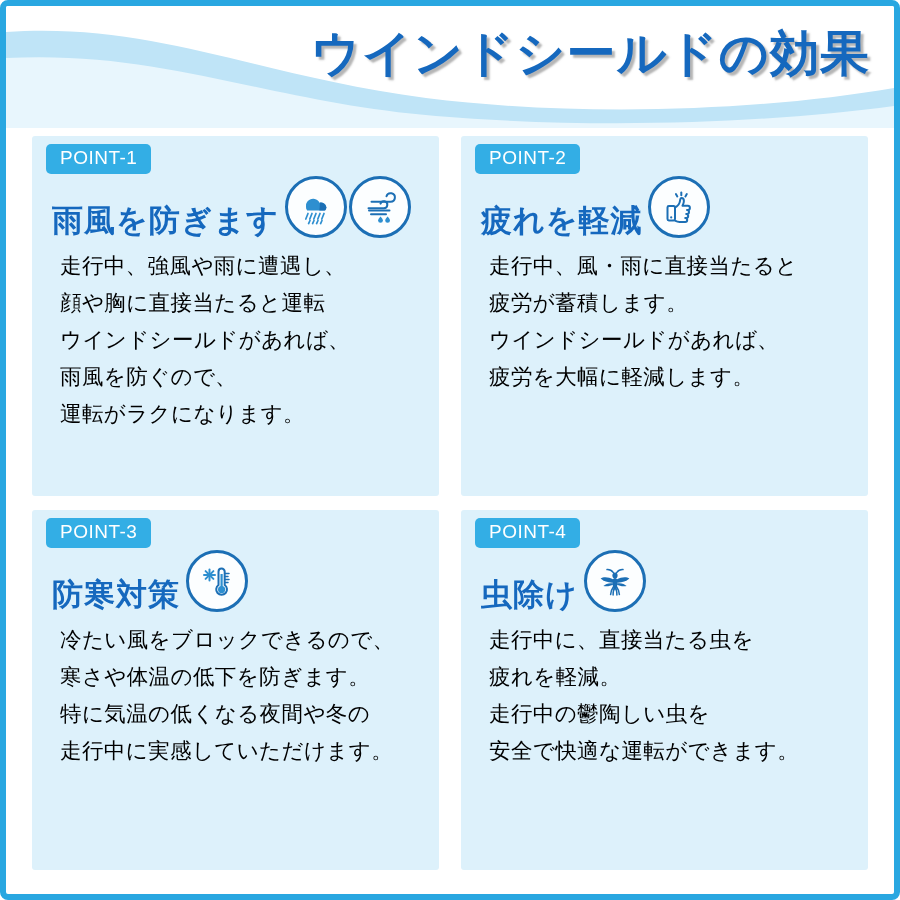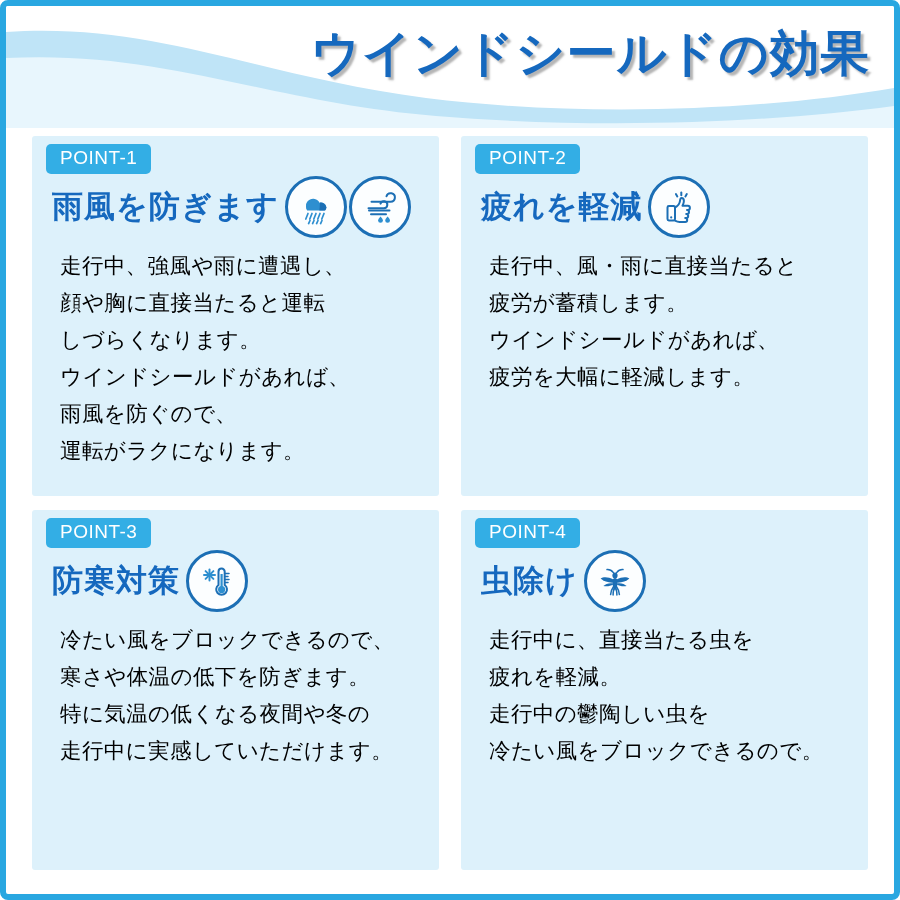--- a/index.html
+++ b/index.html
@@ -76,21 +76,21 @@
     font-size: 19px;
     letter-spacing: 0.5px;
     padding: 3px 14px 5px 14px;
     border-radius: 5px;
     line-height: 1.15;
     z-index: 4;
   }
 
   .card-head {
     display: flex;
-    align-items: center;
+    align-items: flex-end;
     gap: 6px;
     margin: 6px 0 10px 4px;
     min-height: 62px;
   }
 
   .card-title {
     font-size: 31px;
     font-weight: bold;
     color: #1568BE;
     letter-spacing: 1px;
@@ -169,21 +169,20 @@
               </g>
               <path d="M21.5 30.5 c1.6 2 2.4 3 2.4 3.9 a2.4 2.4 0 0 1 -4.8 0 c0-0.9 0.8-1.9 2.4-3.9 Z" fill="#2E8FD0"></path>
               <path d="M28.6 30.5 c1.6 2 2.4 3 2.4 3.9 a2.4 2.4 0 0 1 -4.8 0 c0-0.9 0.8-1.9 2.4-3.9 Z" fill="#2E8FD0"></path>
             </svg>
           </span>
         </div>
       </div>
       <div class="card-body">
         <p>走行中、強風や雨に遭遇し、</p>
         <p>顔や胸に直接当たると運転</p>
-        <p>しづらくなります。</p>
         <p>ウインドシールドがあれば、</p>
         <p>雨風を防ぐので、</p>
         <p>運転がラクになります。</p>
       </div>
     </div>
 
     <div class="card">
       <div class="badge">POINT-2</div>
       <div class="card-head">
         <div class="card-title">疲れを軽減</div>
@@ -270,18 +269,18 @@
                 <path d="M21.8 27.8 C22.6 30.6 23 32.8 22.9 35"></path>
               </g>
             </svg>
           </span>
         </div>
       </div>
       <div class="card-body">
         <p>走行中に、直接当たる虫を</p>
         <p>疲れを軽減。</p>
         <p>走行中の鬱陶しい虫を</p>
-        <p>冷たい風をブロックできるので。</p>
+        <p>安全で快適な運転ができます。</p>
       </div>
     </div>
 
   </div>
 </div>
 
 </body></html>

